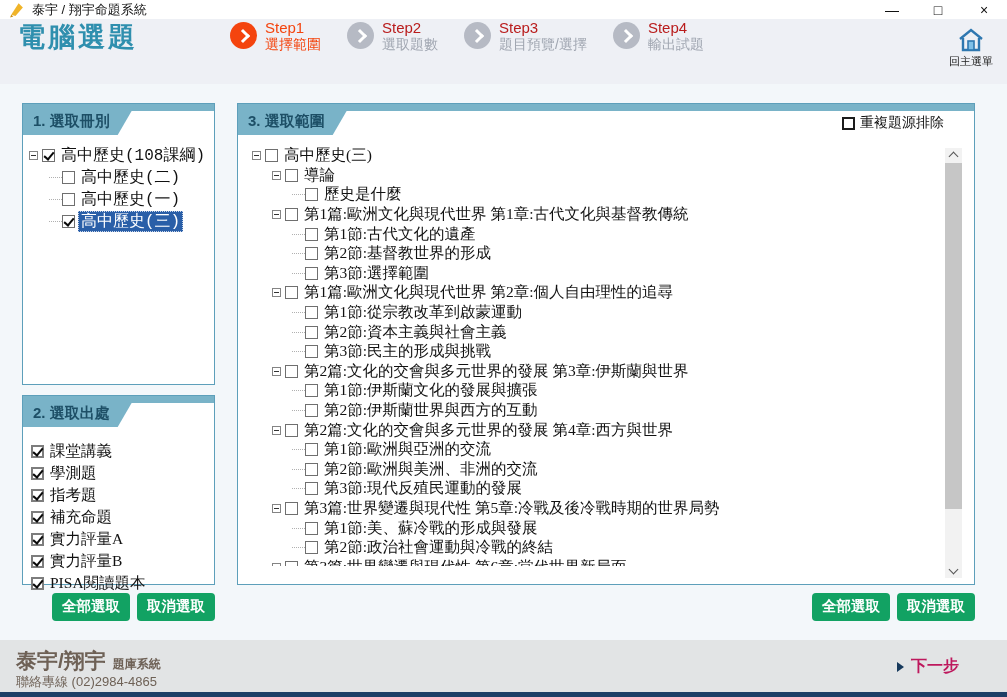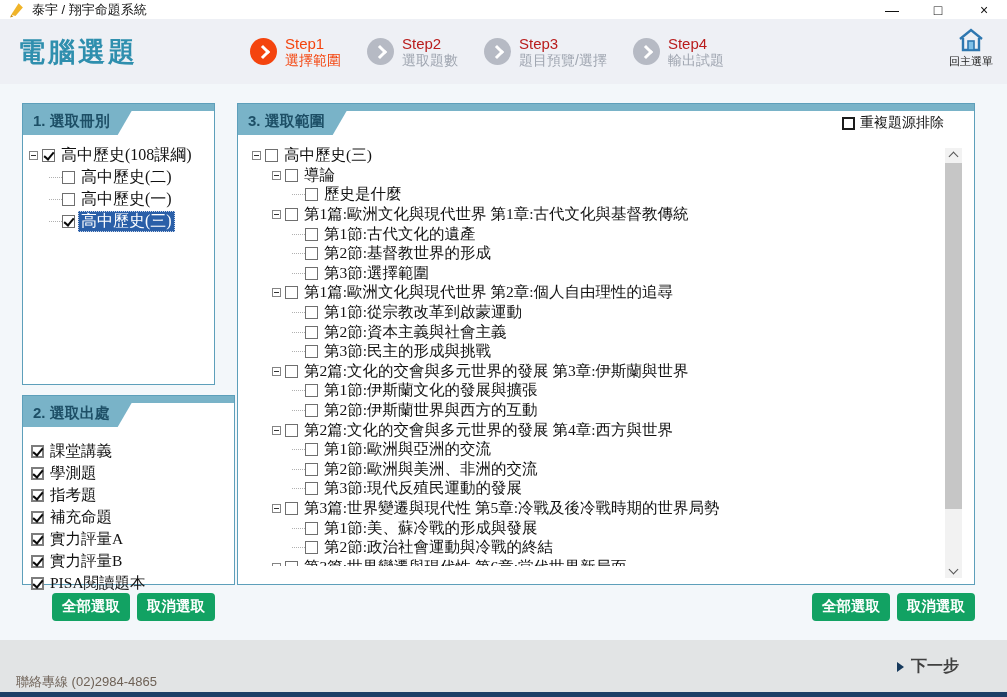--- a/index.html
+++ b/index.html
@@ -8,21 +8,21 @@
 
   
   .titlebar { height:19px; background:#ffffff; display:flex; align-items:center; padding-left:8px; }
   .app-icon { width:17px; height:17px; margin-right:7px; }
   .titlebar-text { font-size:13px; color:#111; }
   .win-controls { margin-left:auto; display:flex; height:100%; }
   .win-btn { width:46px; height:100%; display:flex; align-items:center; justify-content:center;
              font-size:14px; color:#111; cursor:default; }
 
   
-  .header { height:65px; background:#eef0f5; display:flex; align-items:center; position:relative;gap:20px; }
+  .header { height:65px; background:#eef0f5; display:flex; align-items:flex-start; position:relative; }
   .page-title { font-size:27px; font-weight:bold; color:#2f8fae; letter-spacing:3px; margin-left:18px; width:200px; }
   .steps { display:flex; align-items:center; gap:26px; margin-left:12px; }
   .step { display:flex; align-items:center; gap:8px; }
   .step-circle { width:27px; height:27px; border-radius:50%; background:#b6bac4; position:relative; flex:none; }
   .step.active .step-circle { background:#f4440e; }
   .step-circle::after { content:""; position:absolute; left:8px; top:9px; width:7px; height:7px;
                         border:solid #fff; border-width:3px 3px 0 0; transform:rotate(45deg); }
   .step-text { display:flex; flex-direction:column; line-height:1.15; }
   .step-label { font-size:15px; color:#b91c1c; }
   .step-sub   { font-size:14px; color:#9fa5b0; }
@@ -34,27 +34,27 @@
   .content { position:absolute; top:95px; left:0; right:0; bottom:57px; background:#f3f7fa; }
   .panel { position:absolute; background:#fff; border:1px solid #5d9fba; }
   .panel-head { position:relative; height:34px; }
   .panel-strip { position:absolute; top:0; left:0; right:0; height:7px; background:#79b3c8; }
   .panel-tab { position:absolute; top:0; left:0; height:31px; background:#79b3c8;
                clip-path:polygon(0 0,100% 0,calc(100% - 18px) 100%,0 100%);
                display:flex; align-items:center; padding:4px 26px 0 10px;
                font-size:15px; font-weight:bold; color:#1d4f66; }
 
   #panel1 { left:22px; top:8px;  width:193px; height:282px; }
-  #panel2 { left:22px; top:300px; width:213px; height:190px; }
+  #panel2 { left:22px; top:300px; width:193px; height:190px; }
   #panel3 { left:237px; top:8px; width:738px; height:482px; }
 
   
   .tree { font-family:"Liberation Serif", serif; color:#111; }
   #book-tree  { padding:6px 4px 0 6px; font-size:16px; }
-  #book-tree  .trow { height:22px; }
+  #book-tree  .trow { height:22px;font-family:Liberation Mono, monospace; }
   #scope-tree { padding:8px 4px 0 14px; font-size:15.5px; height:428px; overflow:hidden; }
   #scope-tree .trow { height:19.6px; }
   .trow { display:flex; align-items:center; }
   .expander { width:9px; height:9px; border:1px solid #848484; background:#fff; position:relative;
               flex:none; margin-right:4px; }
   .expander::after { content:""; position:absolute; left:1px; top:3px; width:5px; height:1px; background:#333; }
   .guide { width:13px; border-top:1px dotted #b0b0b0; flex:none; }
   .cb { width:13px; height:13px; border:1px solid #6f6f6f; background:#fff; display:inline-block;
         position:relative; flex:none; margin-right:3px; }
   .cb.thick { border-width:2px; border-color:#7d7d7d; }
@@ -86,21 +86,21 @@
   .gbtn { background:#12a263; color:#fff; border:none; border-radius:4px; padding:4px 10px 5px;
           font-size:14.5px; font-weight:bold; font-family:"Liberation Sans", sans-serif; cursor:pointer; }
 
   
   .footer { position:absolute; left:0; right:0; bottom:0; height:57px; background:#e2e4e5; }
   .brand-line { position:absolute; left:16px; top:7px; display:flex; align-items:baseline; gap:7px; color:#6e6156; }
   .brand-main { font-size:21px; font-weight:bold; }
   .brand-sub  { font-size:12px; font-weight:bold; }
   .contact { position:absolute; left:16px; top:33px; font-size:13px; color:#6e6156;text-align:center; }
   .next-btn { position:absolute; right:48px; top:16px; display:flex; align-items:center; gap:7px;
-              color:#404040; font-size:16px; font-weight:bold; cursor:pointer; }
+              color:#be185d; font-size:16px; font-weight:bold; cursor:pointer; }
   .next-tri { width:0; height:0; border-left:7px solid #16395c; border-top:5px solid transparent;
               border-bottom:5px solid transparent; }
   .bottom-strip { position:absolute; left:0; right:0; bottom:0; height:5px; background:#1d3f66; }
 </style>
 </head>
 <body>
 
 <div class="titlebar">
   <svg class="app-icon" viewBox="0 0 16 16">
     <path d="M3 13 L10 2 L14 6 L7 14 Z" fill="#f0b429"></path>
@@ -357,19 +357,23 @@
     </div>
   </div>
 
   <div class="btn-row" id="btn-row-right">
     <button class="gbtn">全部選取</button>
     <button class="gbtn">取消選取</button>
   </div>
 </div>
 
 <div class="footer">
+  <div class="brand-line">
+    <span class="brand-main">泰宇/翔宇</span>
+    <span class="brand-sub">題庫系統</span>
+  </div>
   <div class="contact">聯絡專線 (02)2984-4865</div>
   <div class="next-btn">
     <span class="next-tri"></span>
     <span>下一步</span>
   </div>
   <div class="bottom-strip"></div>
 </div>
 
 </body></html>

